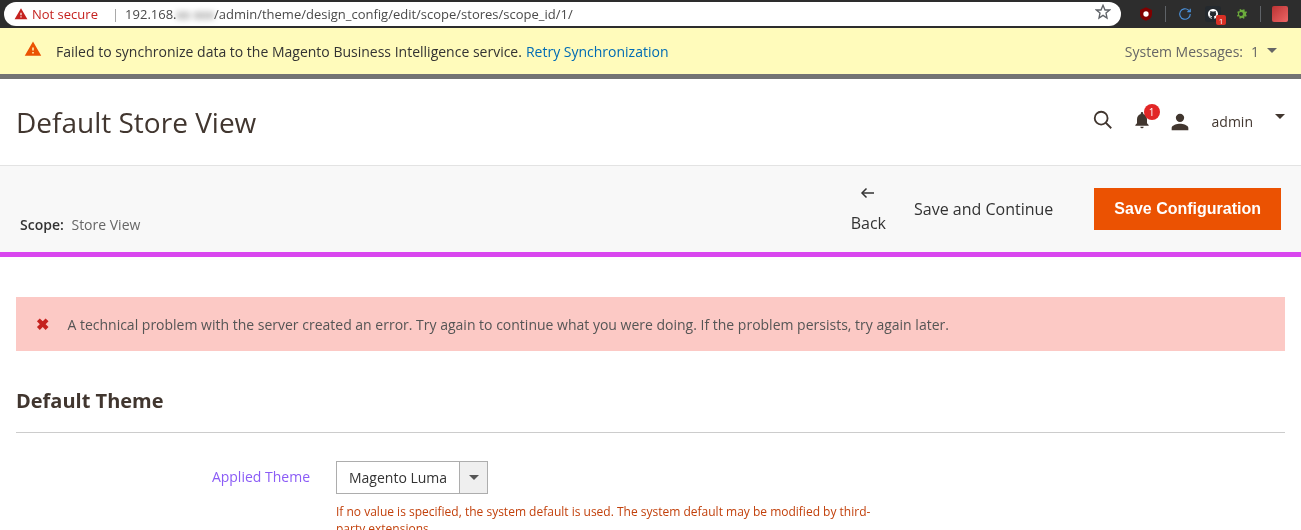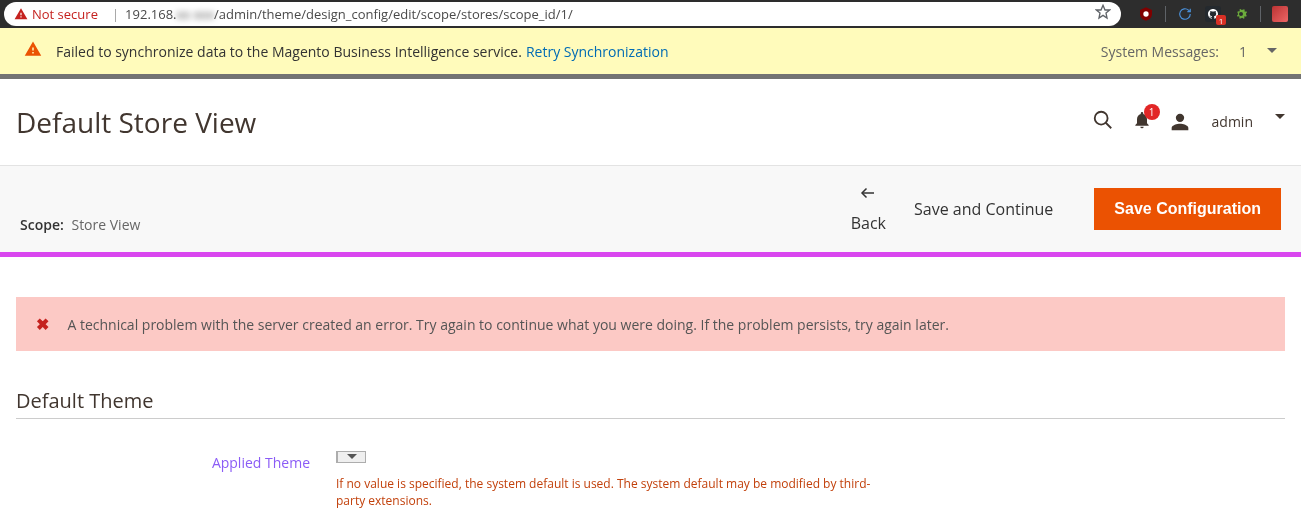--- a/index.html
+++ b/index.html
@@ -52,21 +52,21 @@
   background: #fffbbb;
   border-bottom: 5px solid #737373;
   display: flex;
   align-items: center;
   padding: 12px 24px;
   font-size: 14px;
   color: #333;
 }
 .sys-msg .warn-icon { margin-right: 14px; color: #eb5202; }
 .sys-msg .retry-link { color: #006bb4; cursor: pointer; margin-left: 4px; }
-.sys-msg .sys-right { margin-left: auto; color: #666; display: flex; align-items: center; gap: 20px; }
+.sys-msg .sys-right { margin-left: auto; color: #666; display: flex; align-items: center; gap: 8px; }
 
 
 .page-header {
   display: flex;
   align-items: center;
   padding: 24px 16px 24px 16px;
 }
 .page-title {
   font-size: 28px;
   font-weight: 400;
@@ -118,23 +118,23 @@
   color: #555;
 }
 .error-msg .err-icon { color: #c5221f; margin-right: 18px; font-size: 16px; font-weight: bold; }
 
 
 .section {
   margin: 36px 16px 0 16px;
 }
 .section-title {
   font-size: 20px;
-  font-weight: 400;
+  font-weight: 700;
   color: #41362f;
-  padding-bottom: 4px;
+  padding-bottom: 18px;
   border-bottom: 1px solid #ccc;
 }
 .field-row {
   display: flex;
   align-items: flex-start;
   margin-top: 28px;
 }
 .field-label {
   width: 320px;
   text-align: right;
@@ -292,20 +292,21 @@
   <span class="err-icon">✖</span>
   <span>A technical problem with the server created an error. Try again to continue what you were doing. If the problem persists, try again later.</span>
 </div>
 
 <div class="section">
   <h2 class="section-title">Default Theme</h2>
   <div class="field-row">
     <div class="field-label">Applied Theme</div>
     <div class="field-control">
       <div class="select-wrap" style="display:inline-flex;">
+        <span class="sel-val">Magento Luma</span>
         <span class="sel-btn">
           <svg width="10" height="10" viewBox="0 0 10 10">
               <path d="M0 2l5 5 5-5z" fill="#555"></path>
             </svg>
         </span>
       </div>
       <div class="field-note">If no value is specified, the system default is used. The system default may be modified by third-party extensions.</div>
     </div>
   </div>
 </div>

